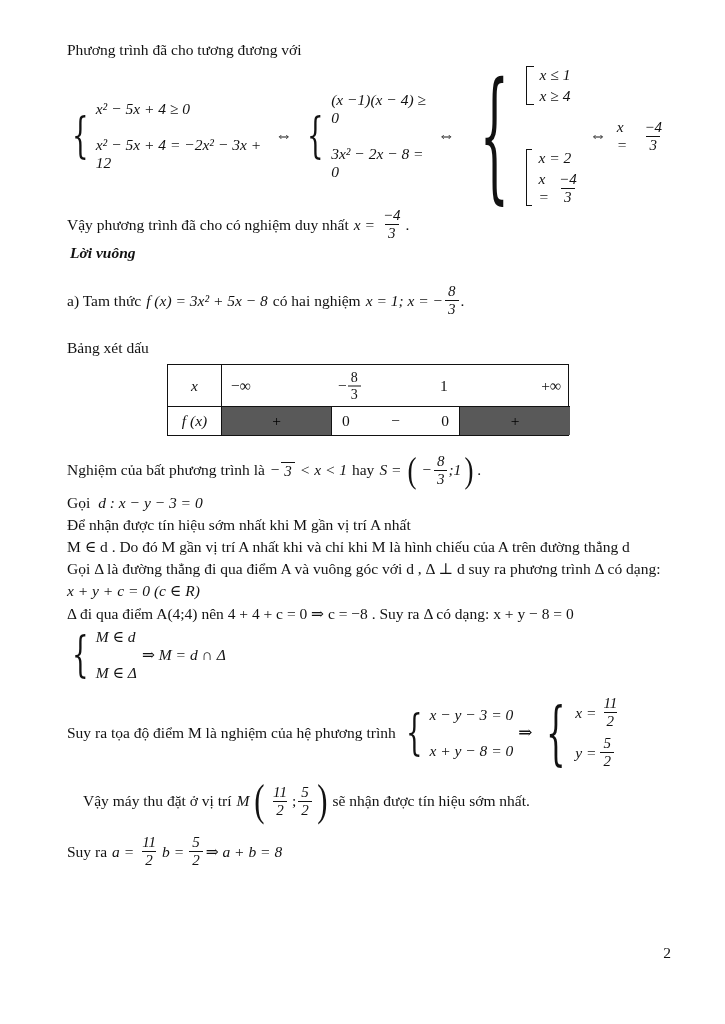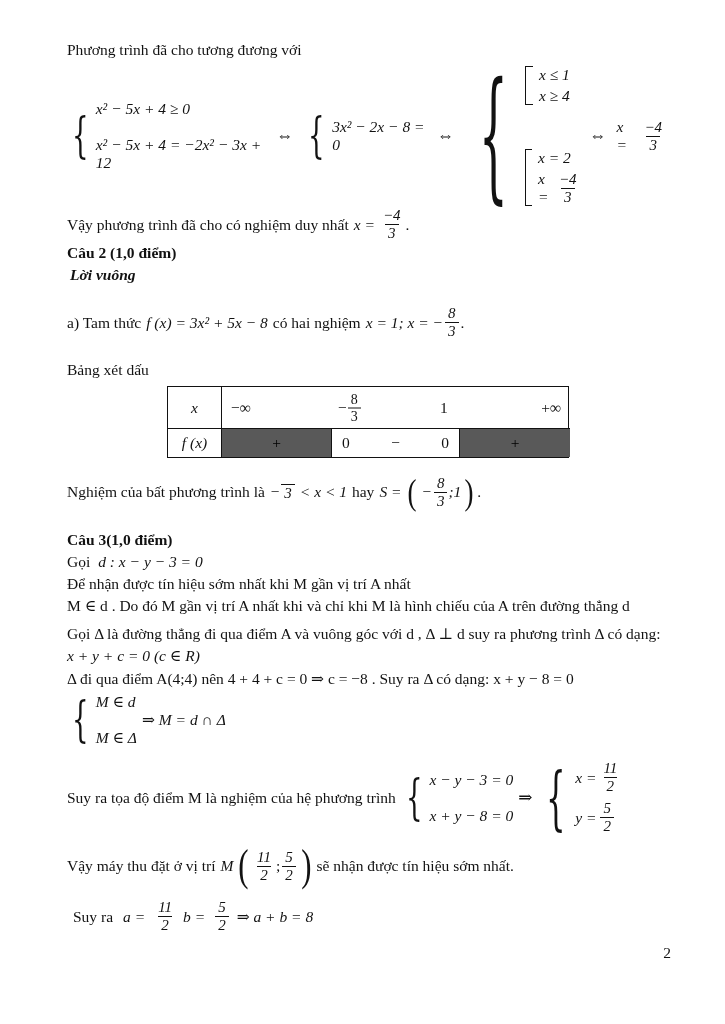--- a/index.html
+++ b/index.html
@@ -84,20 +84,21 @@
       <span class="brace brace-2l">{</span>
       <div class="lines m">
         <span>x² − 5x + 4 ≥ 0</span>
         <span>x² − 5x + 4 = −2x² − 3x + 12</span>
       </div>
     </div>
     <span class="iff">⇔</span>
     <div class="sys">
       <span class="brace brace-2l">{</span>
       <div class="lines m">
+        <span>(x −1)(x − 4) ≥ 0</span>
         <span>3x² − 2x − 8 = 0</span>
       </div>
     </div>
     <span class="iff">⇔</span>
     <div class="sys">
       <span class="brace brace-big">{</span>
       <div class="lines">
         <div class="orgrp">
           <div class="sqb"></div>
           <div class="lines m">
@@ -131,21 +132,20 @@
   <div class="row" style="margin:2px 0;">
     <span>Vậy phương trình đã cho có nghiệm duy nhất</span>
     <span class="m">x =</span>
     <span class="frac m">
       <span class="num">−4</span>
       <span class="den">3</span>
     </span>
     <span style="margin-left:-3px;">.</span>
   </div>
 
-  <p class="line bold">Câu 2 (1,0 điểm)</p>
   <p class="line bi" style="padding-left:3px;">Lời  vuông</p>
 
   <div class="row" style="margin:21px 0;text-align:right;">
     <span>a) Tam thức</span>
     <span class="m">f (x) = 3x² + 5x − 8</span>
     <span>có hai nghiệm</span>
     <span class="m">x = 1; x = −</span>
     <span class="frac m" style="margin-left:-3px;">
       <span class="num">8</span>
       <span class="den">3</span>
@@ -182,21 +182,21 @@
         <span>0</span>
         <span>−</span>
         <span>0</span>
       </div>
       <div class="seg seg-gray">
         <span>+</span>
       </div>
     </div>
   </div>
 
-  <div class="row" style="margin:16px 0 20px;">
+  <div class="row" style="margin:16px 0 5px;">
     <span>Nghiệm của bất phương trình là</span>
     <span class="m">−</span>
     <span class="frac m" style="margin-left:-4px;">
       <span class="num"></span>
 
       <span class="den">3</span>
     </span>
     <span class="m">&lt; x &lt; 1</span>
     <span>hay</span>
     <span class="m">S =</span>
@@ -204,28 +204,27 @@
     <span class="m" style="margin:0 -3px 0 -2px;">−</span>
     <span class="frac m">
       <span class="num">8</span>
       <span class="den">3</span>
     </span>
     <span class="m" style="margin-left:-4px;">;1</span>
     <span class="paren paren-lg" style="margin-left:-3px;">)</span>
     <span style="margin-left:-3px;">.</span>
   </div>
 
-  <p class="line bold">Câu 3(1,0 điểm)</p>
   <p class="line">
     <span>Gọi</span>
     <span class="m" style="margin-left:4px;">d : x − y − 3 = 0</span>
   </p>
   <p class="line">Để nhận được tín hiệu sớm nhất khi M  gần vị trí A  nhất</p>
   <p class="line">M ∈ d . Do đó M  gần vị trí A  nhất khi và chỉ khi M  là hình chiếu của A  trên  đường thẳng d</p>
-  <p class="line" style="margin-top:8px;">Gọi Δ là đường thẳng đi qua điểm A  và vuông góc với  d , Δ ⊥ d  suy ra phương trình Δ có dạng:</p>
+  <p class="line" style="margin-top:2px;">Gọi Δ là đường thẳng đi qua điểm A  và vuông góc với  d , Δ ⊥ d  suy ra phương trình Δ có dạng:</p>
   <p class="line m">x + y + c = 0 (c ∈ R)</p>
   <p class="line" style="margin-top:3px;">Δ đi qua điểm  A(4;4) nên  4 + 4 + c = 0 ⇒ c = −8 . Suy ra Δ có dạng:  x + y − 8 = 0</p>
 
   <div class="row" style="margin:4px 0;">
     <div class="sys">
       <span class="brace brace-2l">{</span>
       <div class="lines m">
         <span>M ∈ d</span>
         <span>M ∈ Δ</span>
       </div>
@@ -257,38 +256,38 @@
           <span>y =</span>
           <span class="frac">
             <span class="num">5</span>
             <span class="den">2</span>
           </span>
         </span>
       </div>
     </div>
   </div>
 
-  <div class="row" style="margin:10px 0 2px;">
+  <div class="row" style="margin:10px 16px 2px;">
     <span>Vậy máy thu đặt ở vị trí</span>
     <span class="m">M</span>
     <span class="paren paren-xl" style="margin:0 -2px;">(</span>
     <span class="frac m">
       <span class="num">11</span>
       <span class="den">2</span>
     </span>
     <span style="margin:0 -3px;">;</span>
     <span class="frac m">
       <span class="num">5</span>
       <span class="den">2</span>
     </span>
     <span class="paren paren-xl" style="margin:0 -2px;">)</span>
     <span>sẽ nhận được tín hiệu sớm nhất.</span>
   </div>
 
-  <div class="row" style="margin:12px 6px;gap:10px;">
+  <div class="row" style="margin:12px 0;">
     <span>Suy ra</span>
     <span class="m">a =</span>
     <span class="frac m">
       <span class="num">11</span>
       <span class="den">2</span>
     </span>
     <span class="m" style="margin-left:-2px;">b =</span>
     <span class="frac m">
       <span class="num">5</span>
       <span class="den">2</span>

